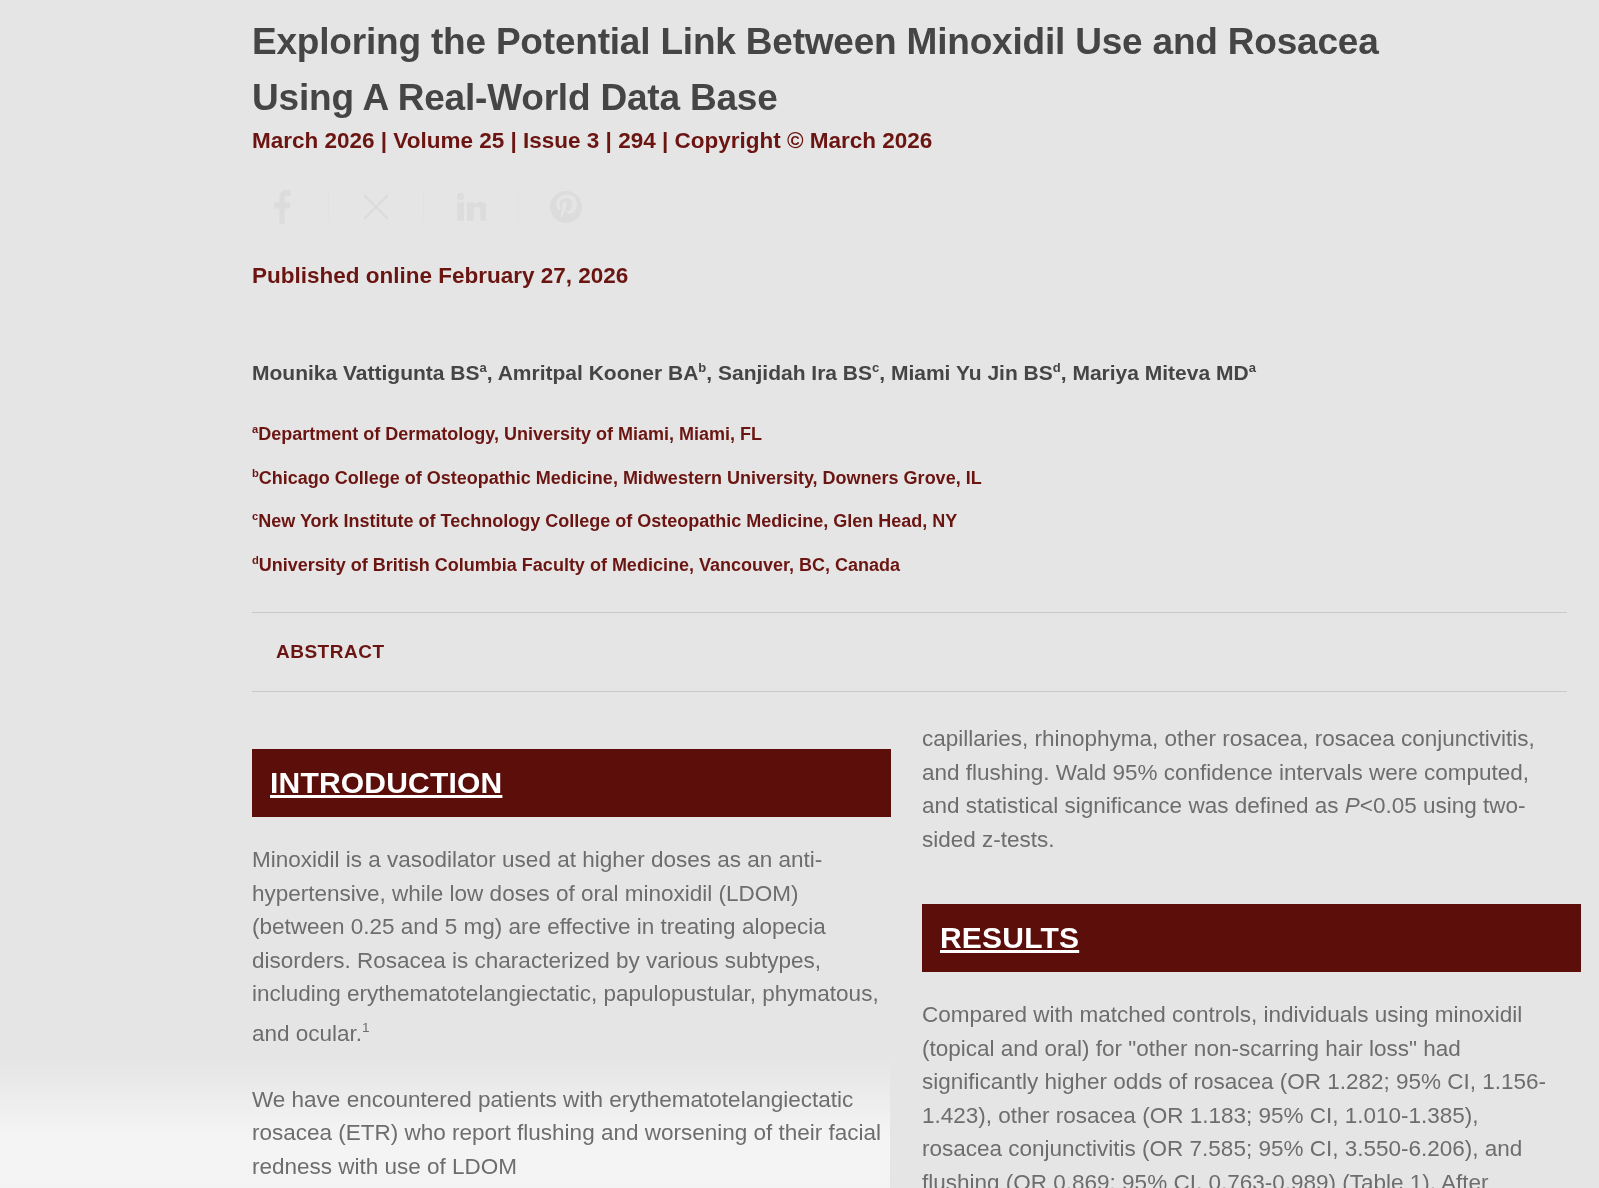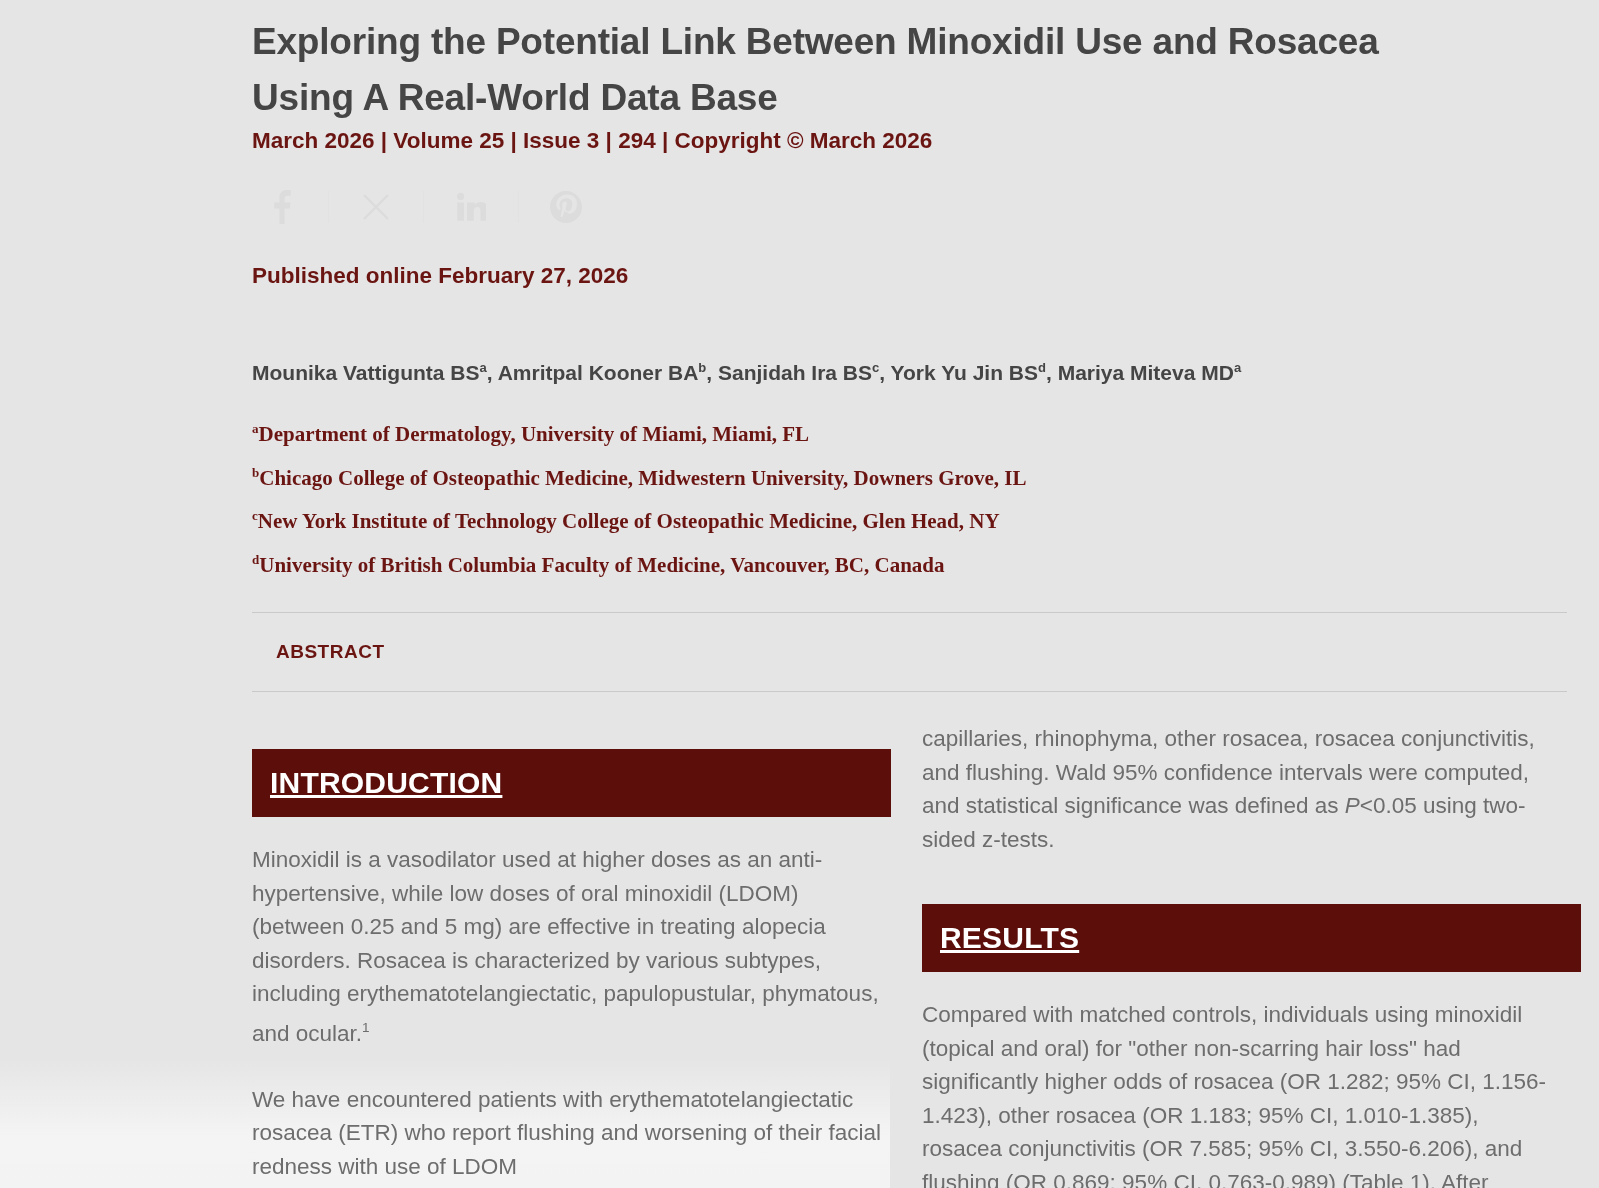--- a/index.html
+++ b/index.html
@@ -96,25 +96,24 @@
     margin-top: 62px;
     font-size: 21px;
     line-height: 30px;
     font-weight: 700;
     color: #454545;
   }
   .authors sup { font-size: 0.62em; vertical-align: super; }
 
   .affiliations {
     margin-top: 22px;
-    font-size: 21px;
+    font-size: 18px;
     line-height: 38.5px;
     font-weight: 700;
     color: #6b1512;
-    font-family: Liberation Serif, serif;
   }
   .affiliations sup { font-size: 0.62em; vertical-align: super; }
   .aff-line { white-space: nowrap; }
 
   
   .rule {
     height: 1px;
     background: #c9c9c9;
     width: 1315px;
   }
@@ -201,21 +200,21 @@
       <a class="social-btn" href="#" aria-label="Pinterest">
         <svg width="32" height="32" viewBox="0 0 32 32" fill="currentColor">
             <path d="M16 0C7.2 0 0 7.2 0 16c0 8.8 7.2 16 16 16s16-7.2 16-16C32 7.2 24.8 0 16 0zm1.3 21.3c-1.3 0-2.5-0.7-2.9-1.5l-0.8 3.2c-0.3 1.1-1.1 2.5-1.6 3.3-0.5-0.1-1-0.3-1.4-0.5 0.2-1.3 0.5-3 0.7-4.1l1.3-5.5c-0.2-0.5-0.4-1.3-0.4-2.2 0-2.1 1.2-3.6 2.7-3.6 1.3 0 1.9 1 1.9 2.1 0 1.3-0.8 3.2-1.2 5-0.4 1.5 0.7 2.7 2.2 2.7 2.7 0 4.5-3.4 4.5-7.5 0-3.1-2.1-5.4-5.9-5.4-4.3 0-7 3.2-7 6.8 0 1.2 0.4 2.1 0.9 2.8 0.3 0.3 0.3 0.4 0.2 0.8-0.1 0.3-0.2 0.9-0.3 1.1-0.1 0.4-0.4 0.5-0.8 0.3-2.1-0.9-3.1-3.2-3.1-5.9 0-4.4 3.7-9.6 11-9.6 5.9 0 9.7 4.2 9.7 8.8 0 6-3.3 10.4-8.2 10.4z"></path>
           </svg>
       </a>
     </div>
 
     <div class="published">Published online February 27, 2026</div>
 
     <div class="authors">
-      <span><span>Mounika Vattigunta BS</span><sup>a</sup></span><span>, </span><span><span>Amritpal Kooner BA</span><sup>b</sup></span><span>, </span><span><span>Sanjidah Ira BS</span><sup>c</sup></span><span>, </span><span><span>York Yu Jin BS</span><sup>d</sup></span><span>, </span><span><span>Mariya Miteva MD</span><sup>a</sup></span>
+      <span><span>Mounika Vattigunta BS</span><sup>a</sup></span><span>, </span><span><span>Amritpal Kooner BA</span><sup>b</sup></span><span>, </span><span><span>Sanjidah Ira BS</span><sup>c</sup></span><span>, </span><span><span>Miami Yu Jin BS</span><sup>d</sup></span><span>, </span><span><span>Mariya Miteva MD</span><sup>a</sup></span>
     </div>
 
     <div class="affiliations">
       <div class="aff-line"><sup>a</sup><span>Department of Dermatology, University of Miami, Miami, FL</span></div>
       <div class="aff-line"><sup>b</sup><span>Chicago College of Osteopathic Medicine, Midwestern University, Downers Grove, IL</span></div>
       <div class="aff-line"><sup>c</sup><span>New York Institute of Technology College of Osteopathic Medicine, Glen Head, NY</span></div>
       <div class="aff-line"><sup>d</sup><span>University of British Columbia Faculty of Medicine, Vancouver, BC, Canada</span></div>
     </div>
 
     <div class="abstract-wrap">

